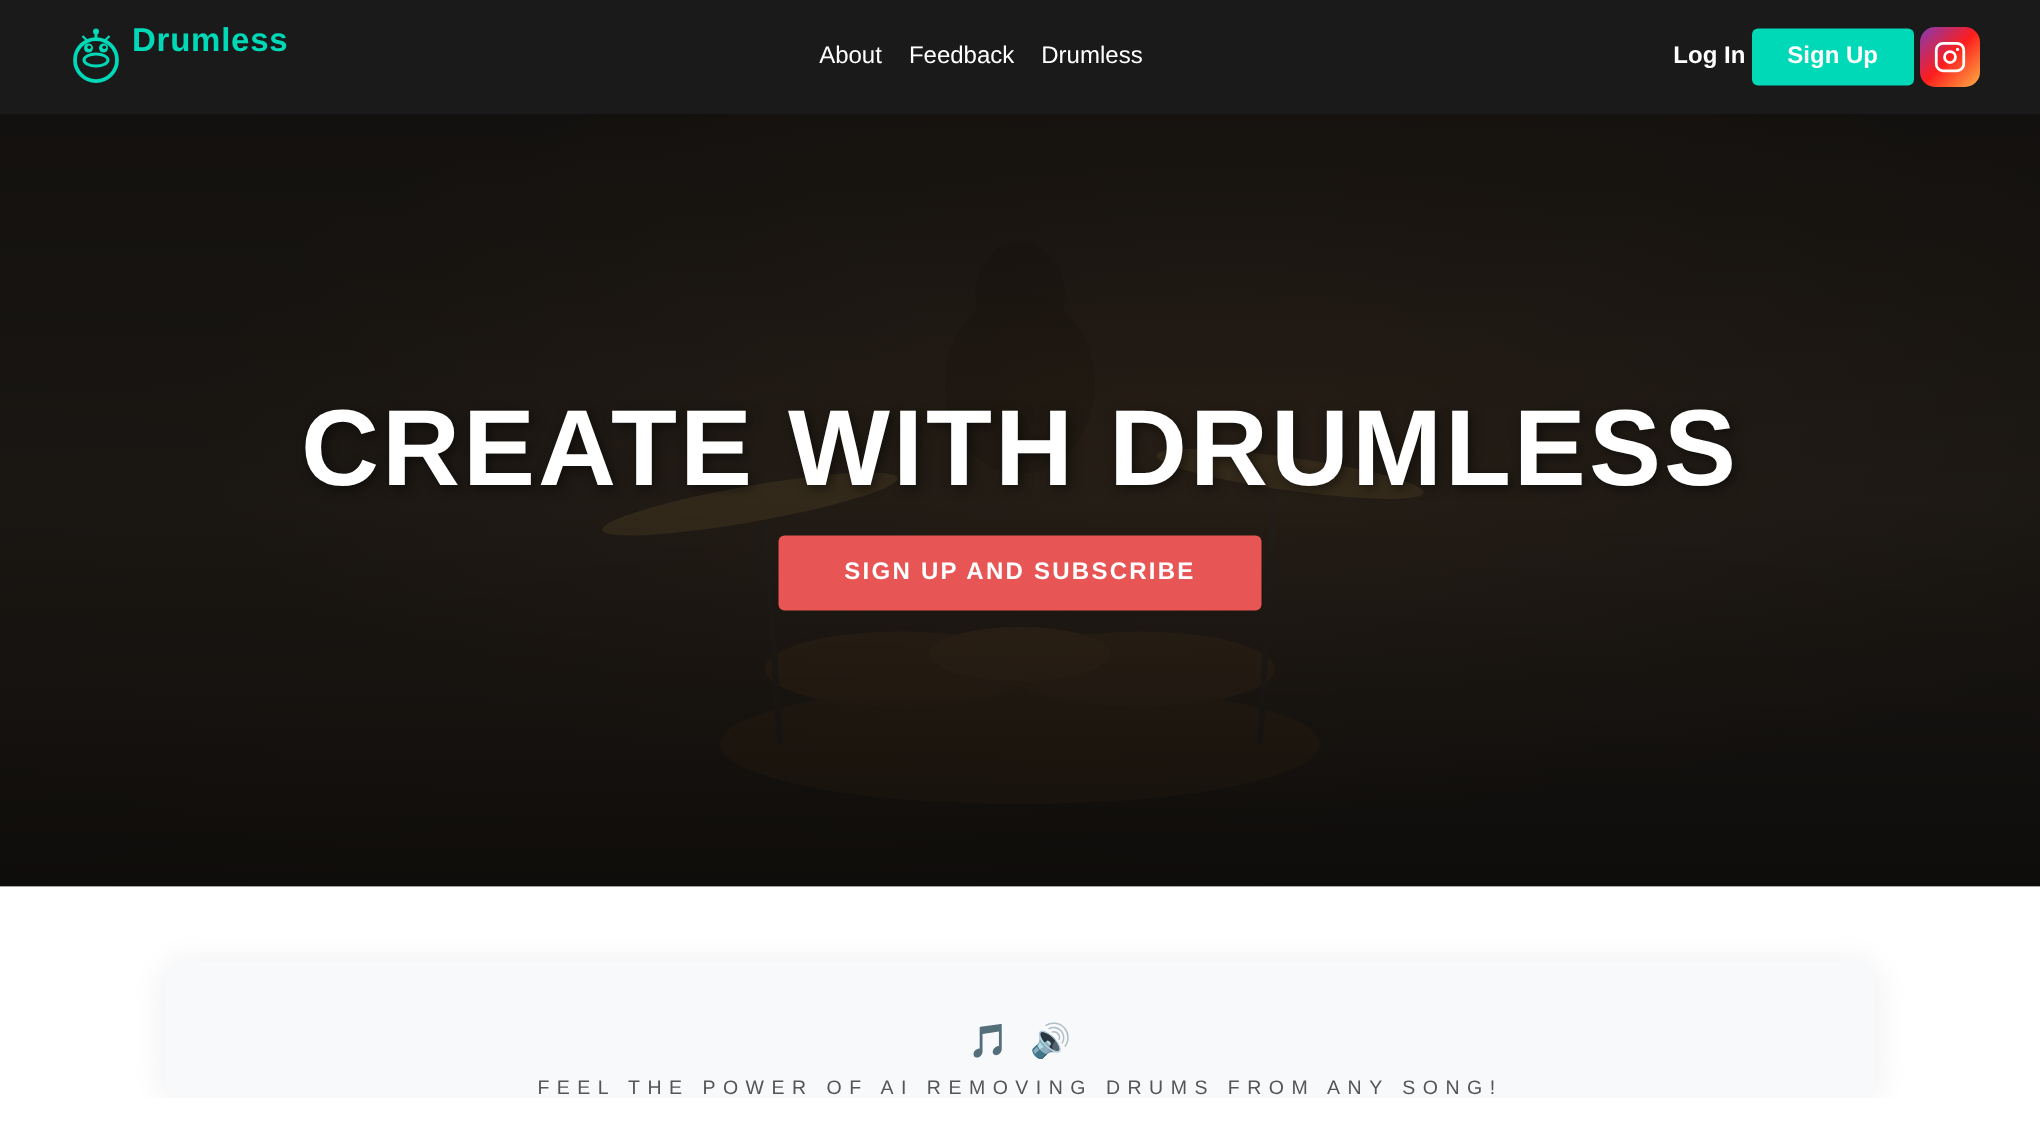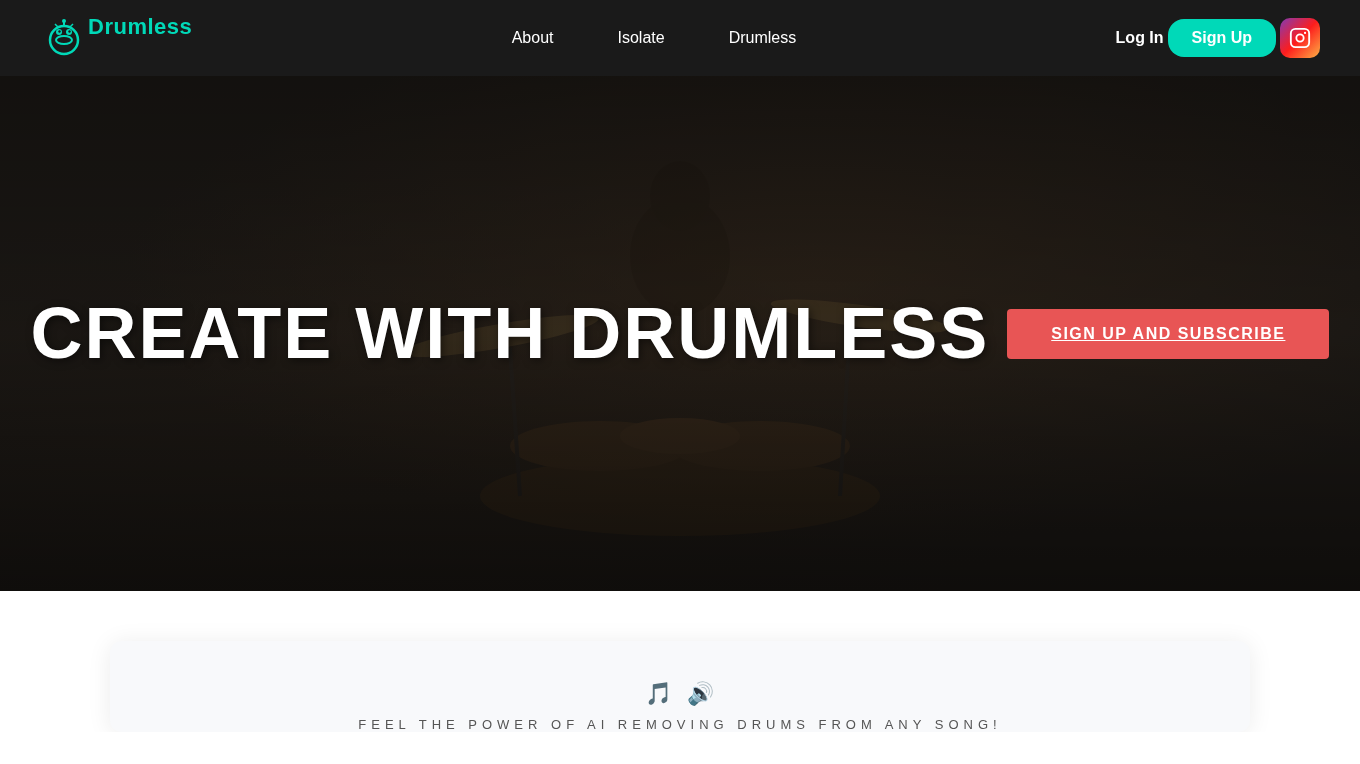--- a/index.html
+++ b/index.html
@@ -26,21 +26,21 @@
     }
     .logo-text {
       font-size: 22px;
       font-weight: bold;
       color: #00d9b8;
       letter-spacing: 0.5px;
     }
     .navbar-center {
       display: flex;
       align-items: flex-start;
-      gap: 64px;
+      gap: 18px;
     }
     .nav-link {
       color: #ffffff;
       text-decoration: none;
       font-size: 16px;
       font-weight: 500;
       cursor: pointer;
     }
     .navbar-right {
       display: flex;
@@ -53,21 +53,21 @@
       border: none;
       font-size: 16px;
       font-weight: 600;
       cursor: pointer;
     }
     .signup-btn {
       background: #00d9b8;
       color: #fff;
       border: none;
       padding: 10px 24px;
-      border-radius: 16px;
+      border-radius: 4px;
       font-size: 16px;
       font-weight: 600;
       cursor: pointer;
     }
     .instagram-icon {
       width: 40px;
       height: 40px;
       border-radius: 10px;
       background: linear-gradient(135deg, #833ab4, #fd1d1d, #fcb045);
       display: flex;
@@ -115,21 +115,21 @@
     .hero-drum-art {
       position: absolute;
       inset: 0;
       z-index: 0;
       overflow: hidden;
     }
     .hero-content {
       position: relative;
       z-index: 2;
       display: flex;
-      flex-direction: row;
+      flex-direction: column;
       align-items: center;
       gap: 18px;
     }
     .hero-title {
       font-size: 72px;
       font-weight: 900;
       color: #ffffff;
       text-transform: uppercase;
       letter-spacing: 2px;
       line-height: 1.1;
@@ -148,21 +148,20 @@
       background: #e85555;
       color: #ffffff;
       border: none;
       padding: 16px 44px;
       font-size: 16px;
       font-weight: 700;
       letter-spacing: 1.5px;
       border-radius: 4px;
       cursor: pointer;
       text-transform: uppercase;
-      text-decoration: underline;
     }
 
     
     .try-section {
       background: #fff;
       padding: 50px 20px 0;
       display: flex;
       flex-direction: column;
       align-items: center;
     }
@@ -220,21 +219,21 @@
       <circle cx="24" cy="7" r="2" fill="#00d9b8"></circle>
 
       <line x1="18" y1="13" x2="15" y2="10" stroke="#00d9b8" stroke-width="1.5"></line>
       <line x1="30" y1="13" x2="33" y2="10" stroke="#00d9b8" stroke-width="1.5"></line>
     </svg>
     <span class="logo-text">Drumless</span>
   </div>
 
   <div class="navbar-center">
     <a class="nav-link" href="#">About</a>
-    <a class="nav-link" href="#">Isolate</a>
+    <a class="nav-link" href="#">Feedback</a>
     <a class="nav-link" href="#">Drumless</a>
   </div>
 
   <div class="navbar-right">
     <button class="login-btn">Log In</button>
     <button class="signup-btn">Sign Up</button>
     <div class="instagram-icon">
       <svg viewBox="0 0 24 24" fill="none" xmlns="http://www.w3.org/2000/svg">
         <rect x="2" y="2" width="20" height="20" rx="5" ry="5" stroke="white" stroke-width="2" fill="none"></rect>
         <circle cx="12" cy="12" r="4" stroke="white" stroke-width="2" fill="none"></circle>

